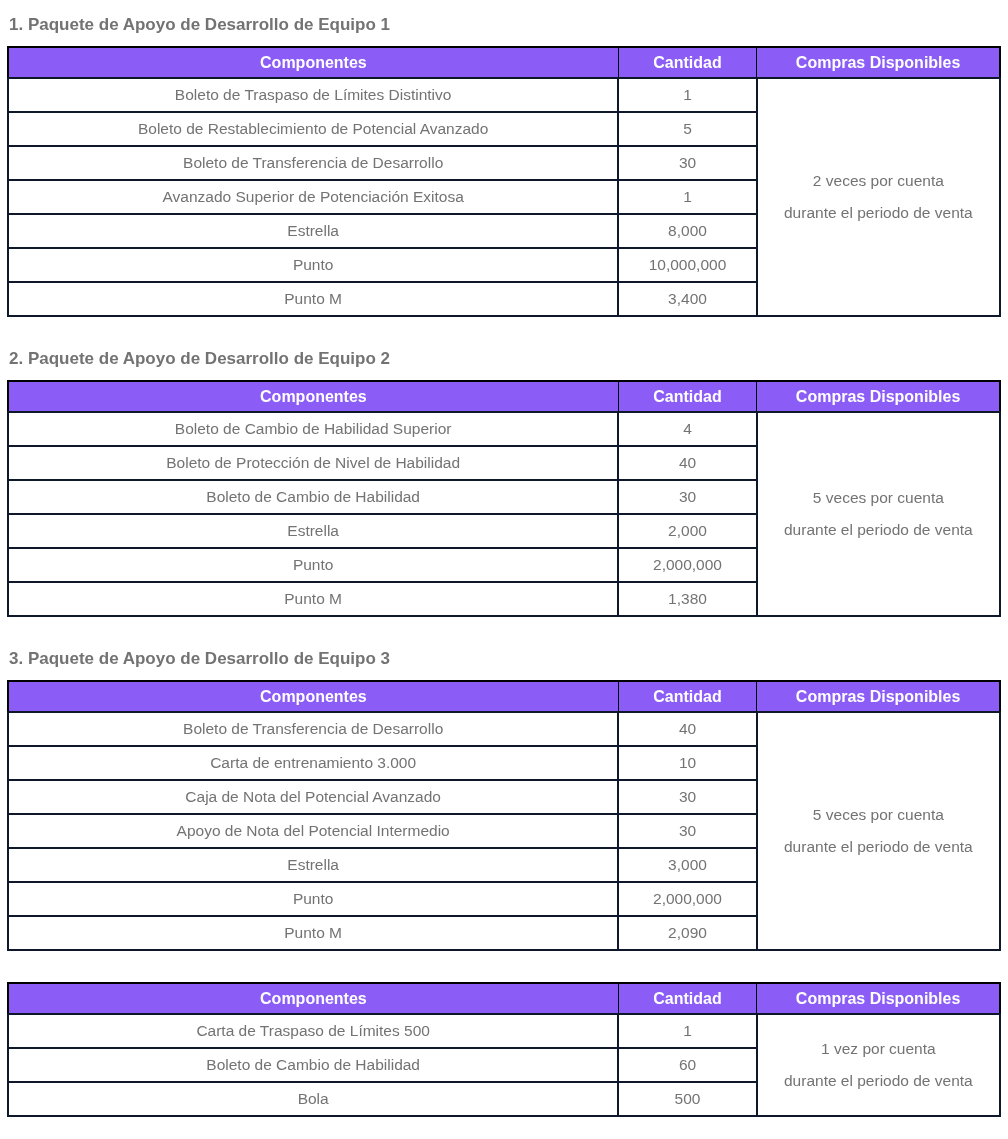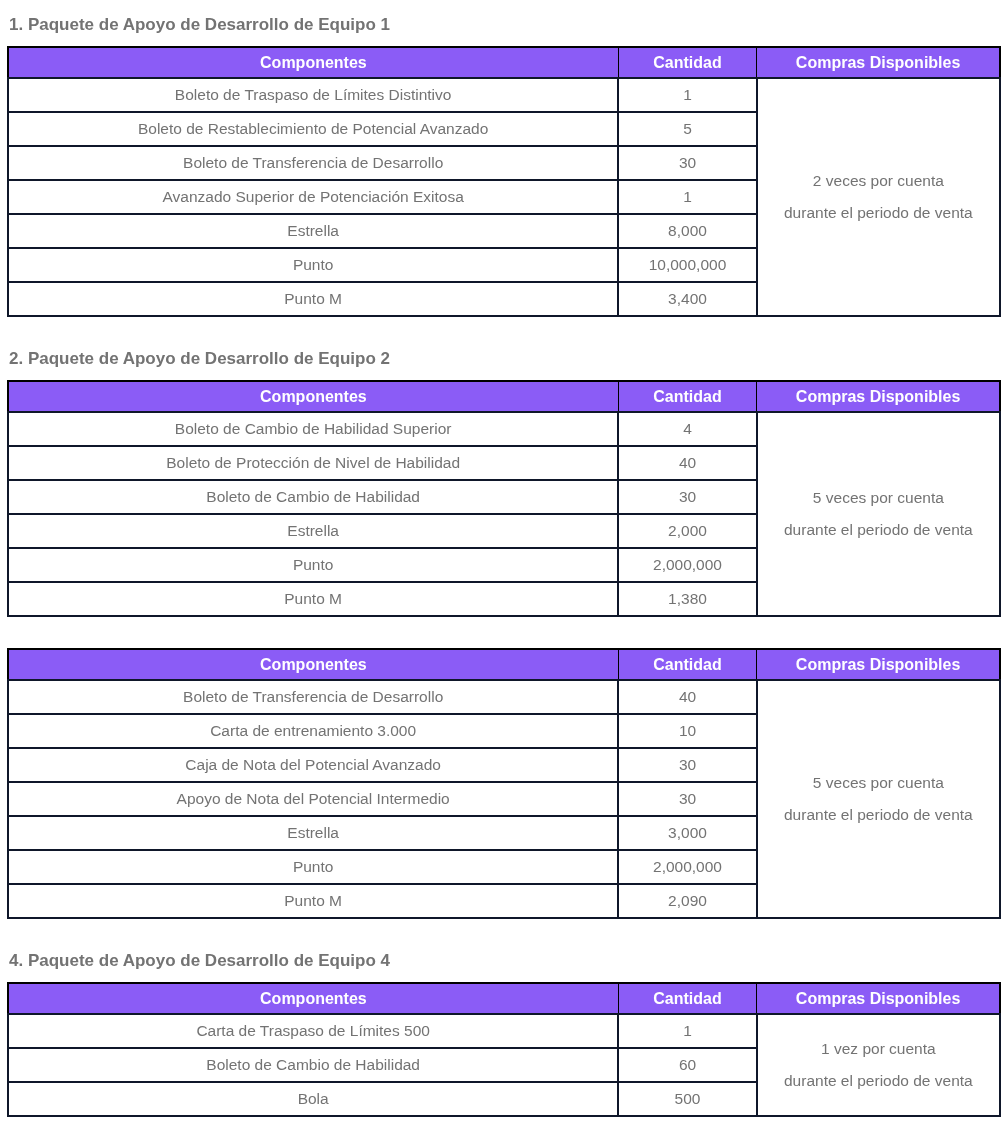--- a/index.html
+++ b/index.html
@@ -158,20 +158,21 @@
             <td>2,000,000</td>
           </tr>
           <tr>
             <td>Punto M</td>
             <td>1,380</td>
           </tr>
         </tbody>
       </table>
     </section>
     <section class="table-block">
+      <h2 class="tbl-title">3. Paquete de Apoyo de Desarrollo de Equipo 3</h2>
       <table class="pkg">
         <colgroup>
           <col class="col-comp">
           <col class="col-cant">
           <col class="col-compras">
         </colgroup>
         <thead>
           <tr>
             <th class="col-comp">Componentes</th>
             <th class="col-cant">Cantidad</th>
@@ -208,21 +209,20 @@
             <td>2,000,000</td>
           </tr>
           <tr>
             <td>Punto M</td>
             <td>2,090</td>
           </tr>
         </tbody>
       </table>
     </section>
     <section class="table-block">
-      <h2 class="tbl-title">4. Paquete de Apoyo de Desarrollo de Equipo 4</h2>
       <table class="pkg">
         <colgroup>
           <col class="col-comp">
           <col class="col-cant">
           <col class="col-compras">
         </colgroup>
         <thead>
           <tr>
             <th class="col-comp">Componentes</th>
             <th class="col-cant">Cantidad</th>

